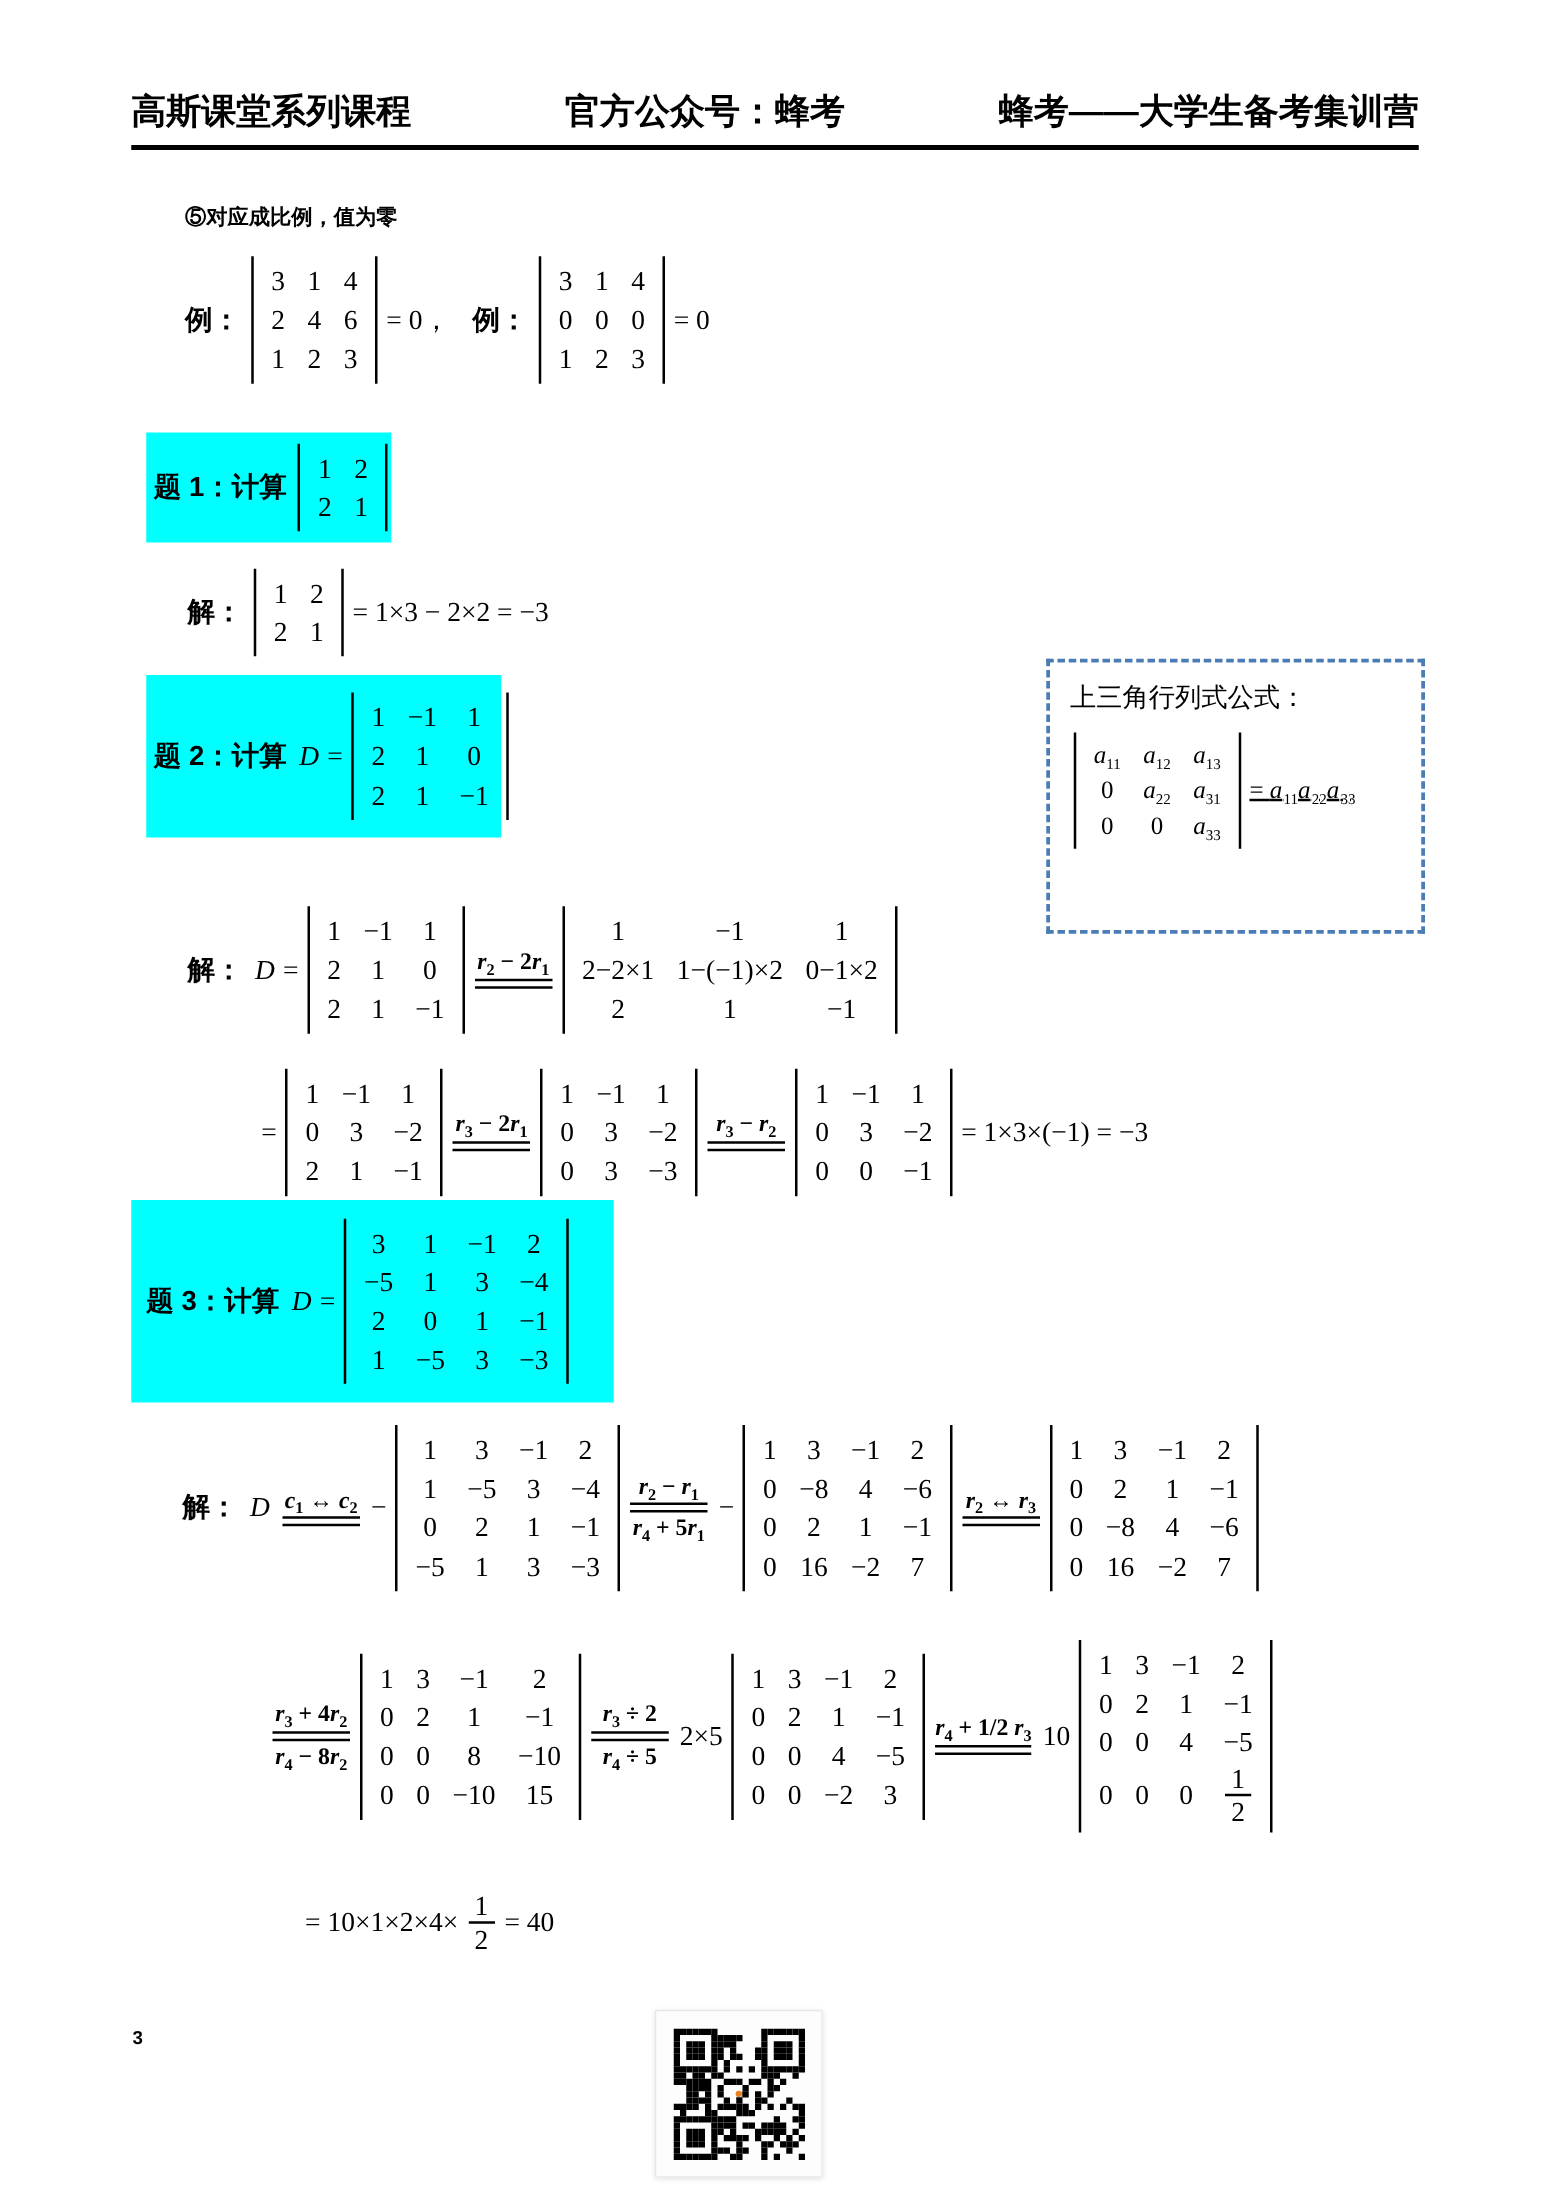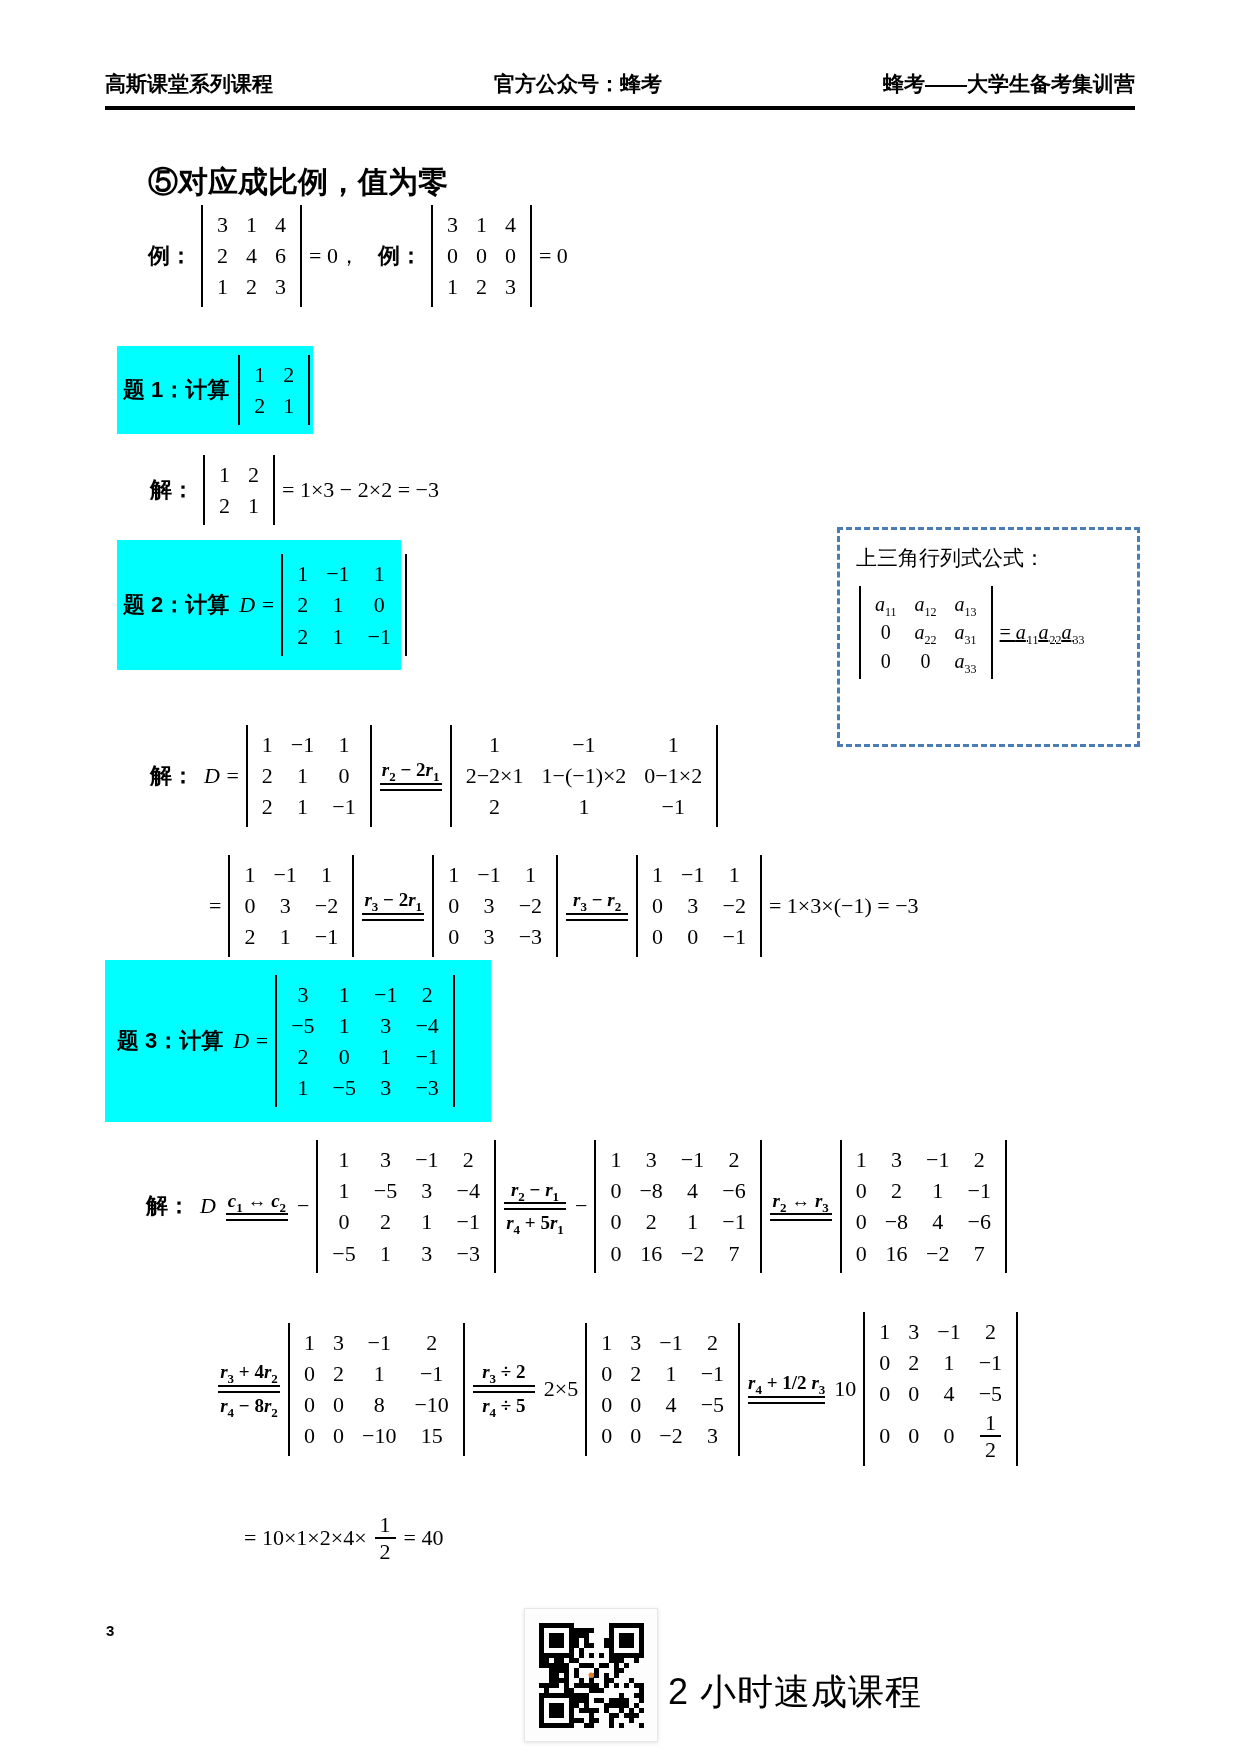--- a/index.html
+++ b/index.html
@@ -3,21 +3,21 @@
 <meta charset="utf-8">
 <style>
   html,body{margin:0;padding:0;background:#fff;}
   .page{position:relative;width:1240px;height:1754px;background:#ffffff;margin:0 auto;
         font-family:"Liberation Sans",sans-serif;color:#000;overflow:hidden;}
   .abs{position:absolute;}
 
   
   .header{left:105px;top:70px;width:1030px;display:flex;justify-content:space-between;
           align-items:flex-end;padding-bottom:8px;border-bottom:4px solid #000;
-          font-weight:bold;font-size:21px;white-space:nowrap;}
+          font-weight:bold;font-size:28px;white-space:nowrap;}
 
   
   .eqline{display:flex;align-items:center;white-space:nowrap;}
   .cjk{font-weight:bold;font-size:22px;margin-right:6px;white-space:nowrap;}
   .mtext{font-family:"Liberation Serif",serif;font-size:22px;margin:0 4px;white-space:nowrap;}
   .mtext i{padding-right:1px;}
 
   
   .det{display:inline-grid;border-left:2px solid #000;border-right:2px solid #000;
        padding:4px 5px;align-items:center;justify-items:center;
@@ -69,21 +69,21 @@
 <body>
 
 <div class="page">
 
   <div class="abs header">
     <span>高斯课堂系列课程</span>
     <span>官方公众号：蜂考</span>
     <span>蜂考——大学生备考集训营</span>
   </div>
 
-  <div class="abs" style="left:148px;top:162px;font-weight:bold;font-size:30px;">⑤对应成比例，值为零</div>
+  <div class="abs" style="left:148px;top:162px;font-weight:bold;font-size:17px;">⑤对应成比例，值为零</div>
 
   <div class="abs eqline" style="left:148px;top:205px;">
     <span class="cjk">例：</span>
     <span class="det" style="grid-template-columns: repeat(3, auto);">
         <span class="c">3</span>
         <span class="c">1</span>
         <span class="c">4</span>
         <span class="c">2</span>
         <span class="c">4</span>
         <span class="c">6</span>
@@ -866,15 +866,14 @@
         <span></span>
         <span></span>
         <span></span>
         <span class="on"></span>
         <span class="qr-logo">
           <span class="qr-logo-inner" style="background: rgb(232, 128, 31);"></span>
         </span>
       </div>
   </div>
 
-  <div class="abs course-label" style="left:668px;top:1668px;">2 小时速成课程</div>
 
 </div>
 
 </body></html>

